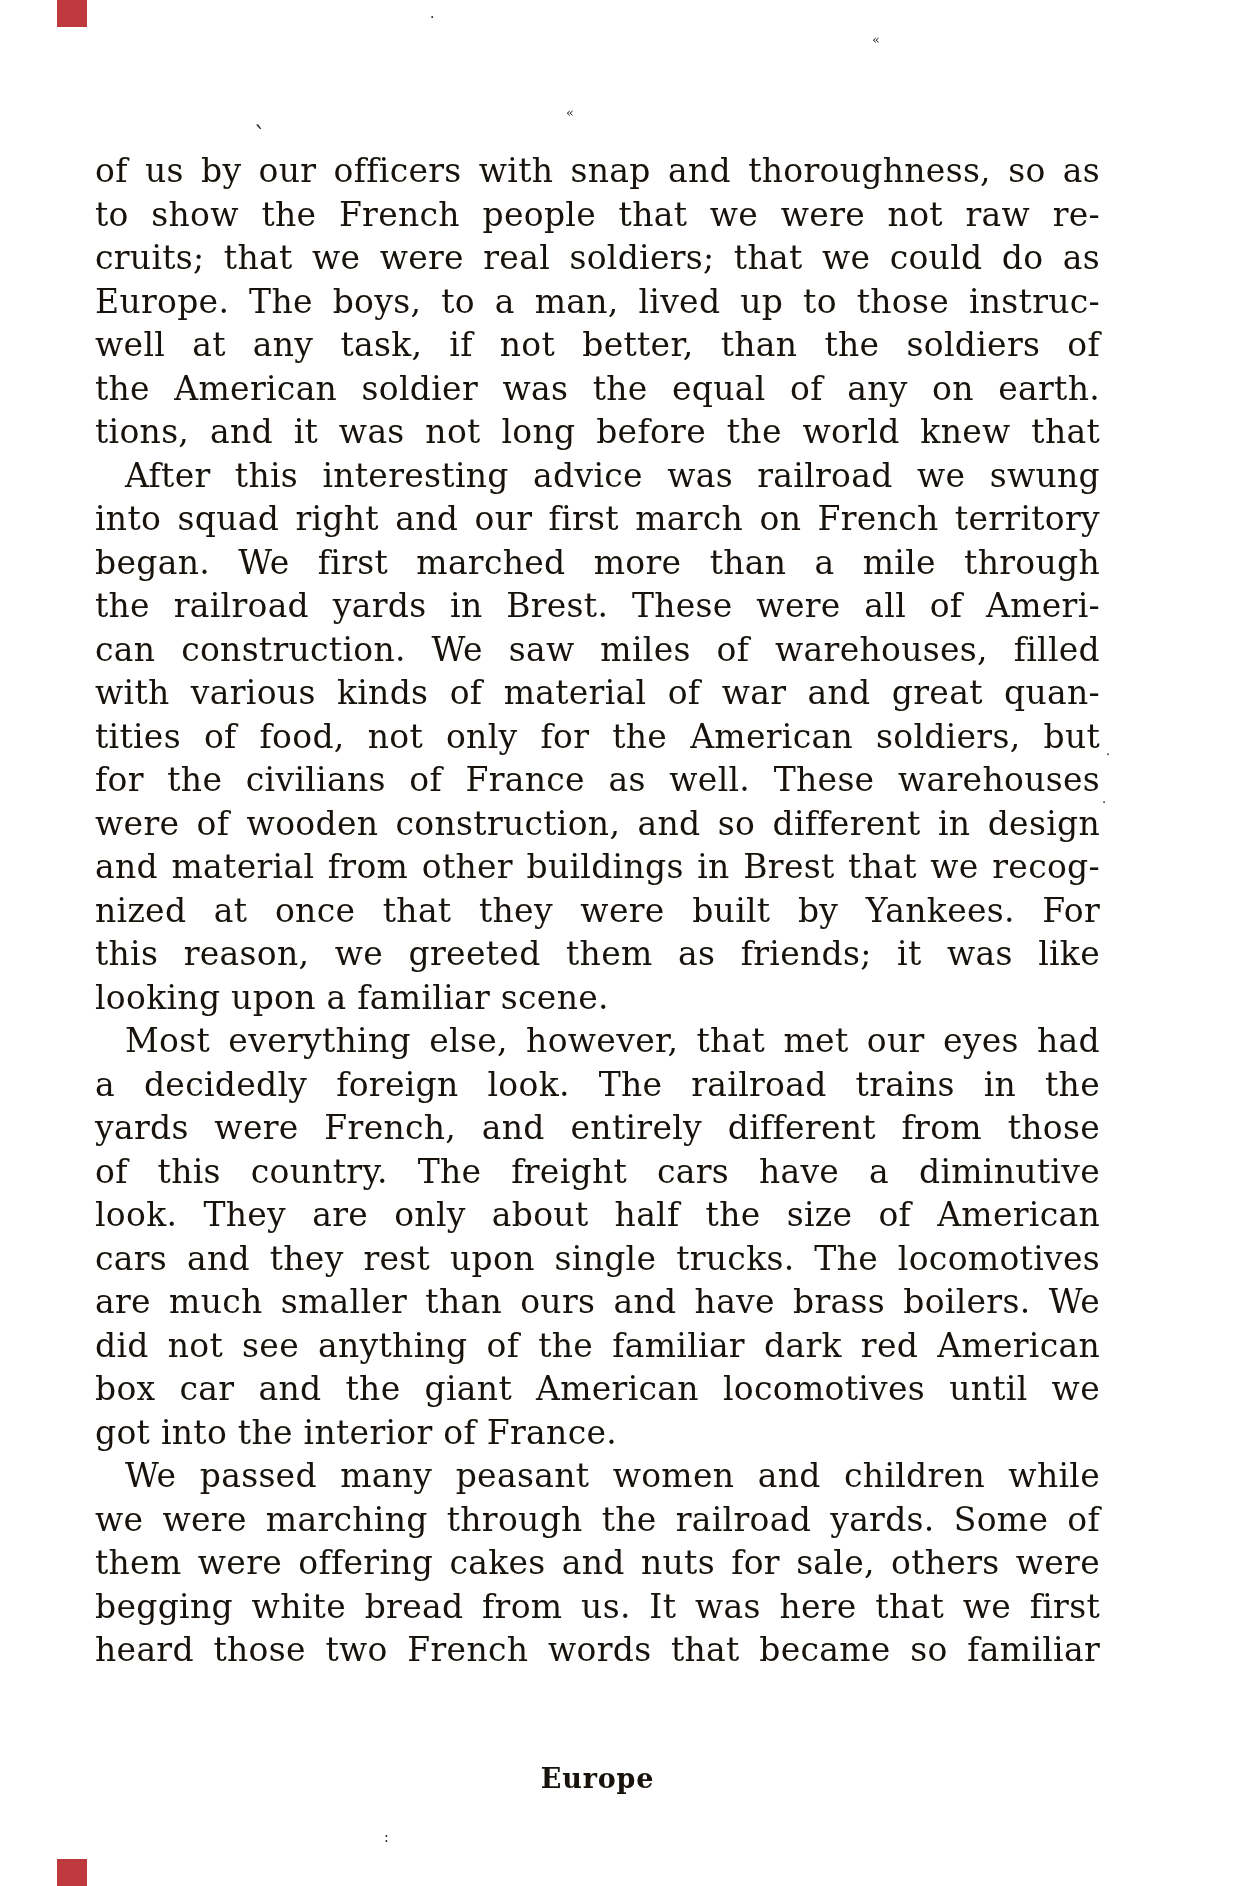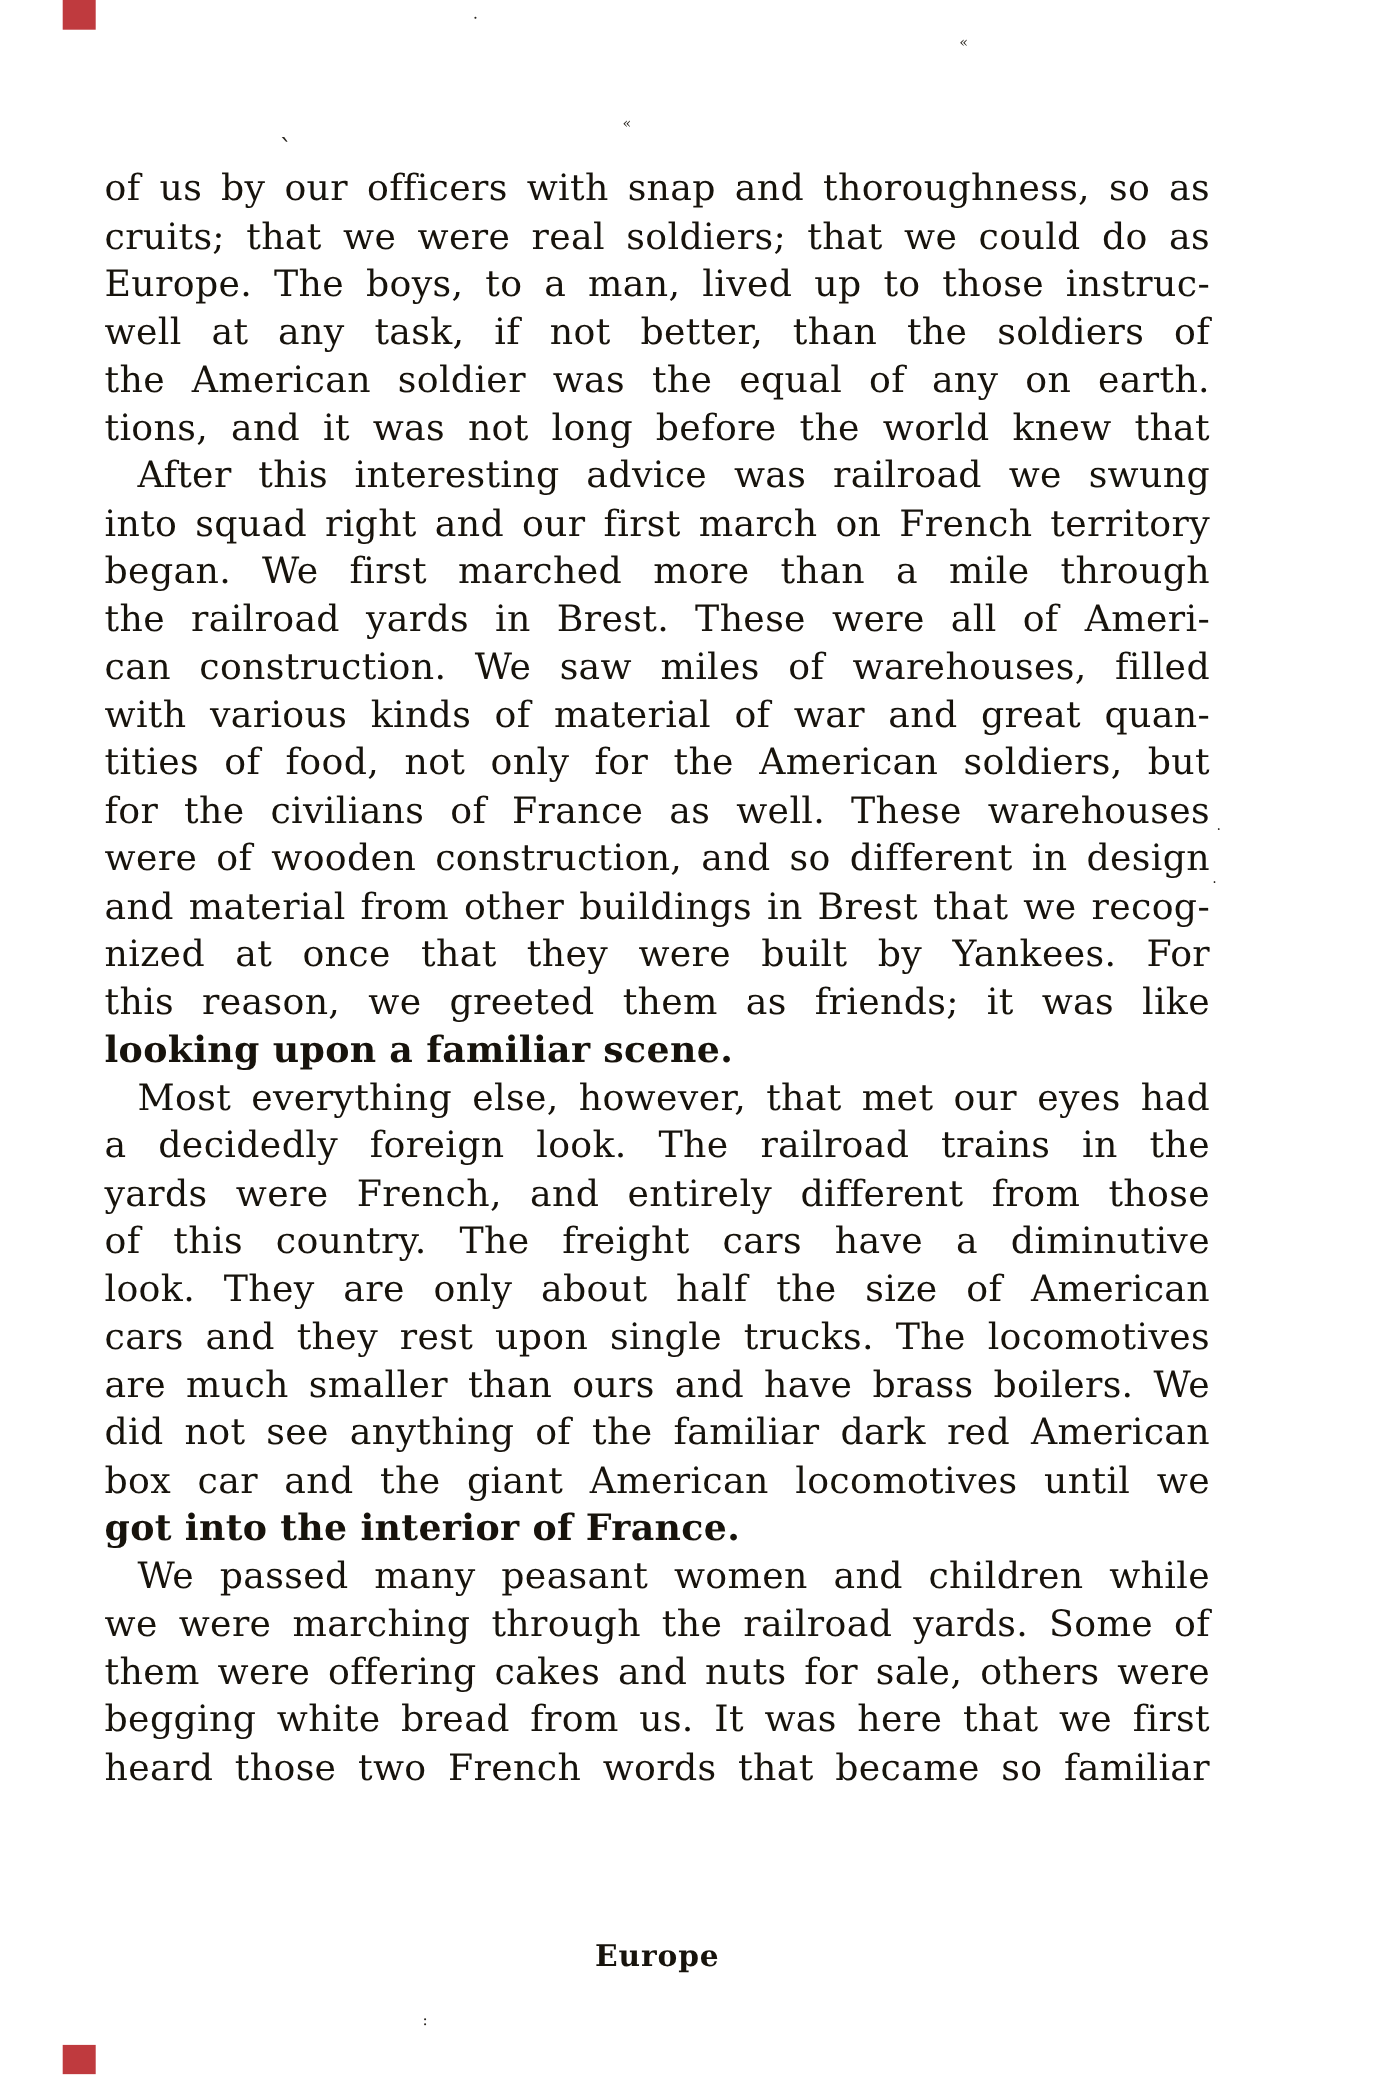--- a/index.html
+++ b/index.html
@@ -27,21 +27,20 @@
     font-size: 33px;
     line-height: 43.5px;
     color: var(--ink, #17130c);
     letter-spacing: 0.3px;
     white-space: nowrap;
     text-align: justify;
     text-align-last: justify;
   }
   .line.short {
     text-align-last: left;
-    font-weight: bold;
   }
   .para.indent .line:first-child {
     text-indent: 30px;
   }
   .pageno {
     position: absolute;
     left: 95px;
     top: 1763px;
     width: 1005px;
     text-align: center;
@@ -70,20 +69,21 @@
 </head>
 <body>
 
 <div class="page" style="--paper: #ffffff; --ink: #17130c;">
 
   <div class="scan-mark" style="left: 57px; top: 0px; width: 30px; height: 27px; background: rgb(191, 58, 62);"></div>
 
   <div class="textblock">
       <div class="para">
         <div class="line">of us by our officers with snap and thoroughness, so as</div>
+        <div class="line">to show the French people that we were not raw re-</div>
         <div class="line">cruits; that we were real soldiers; that we could do as</div>
         <div class="line">Europe. The boys, to a man, lived up to those instruc-</div>
         <div class="line">well at any task, if not better, than the soldiers of</div>
         <div class="line">the American soldier was the equal of any on earth.</div>
         <div class="line">tions, and it was not long before the world knew that</div>
       </div>
       <div class="para indent">
         <div class="line">After this interesting advice was railroad we swung</div>
         <div class="line">into squad right and our first march on French territory</div>
         <div class="line">began. We first marched more than a mile through</div>

